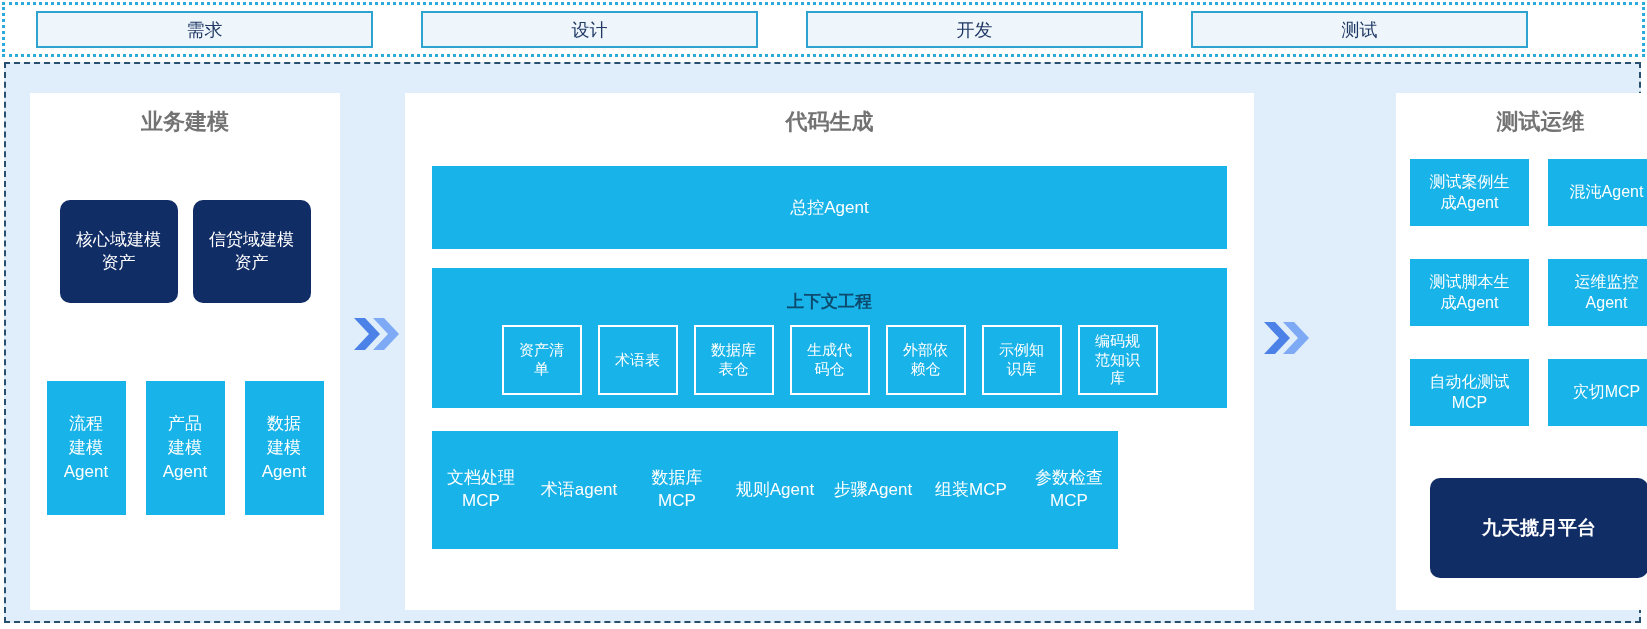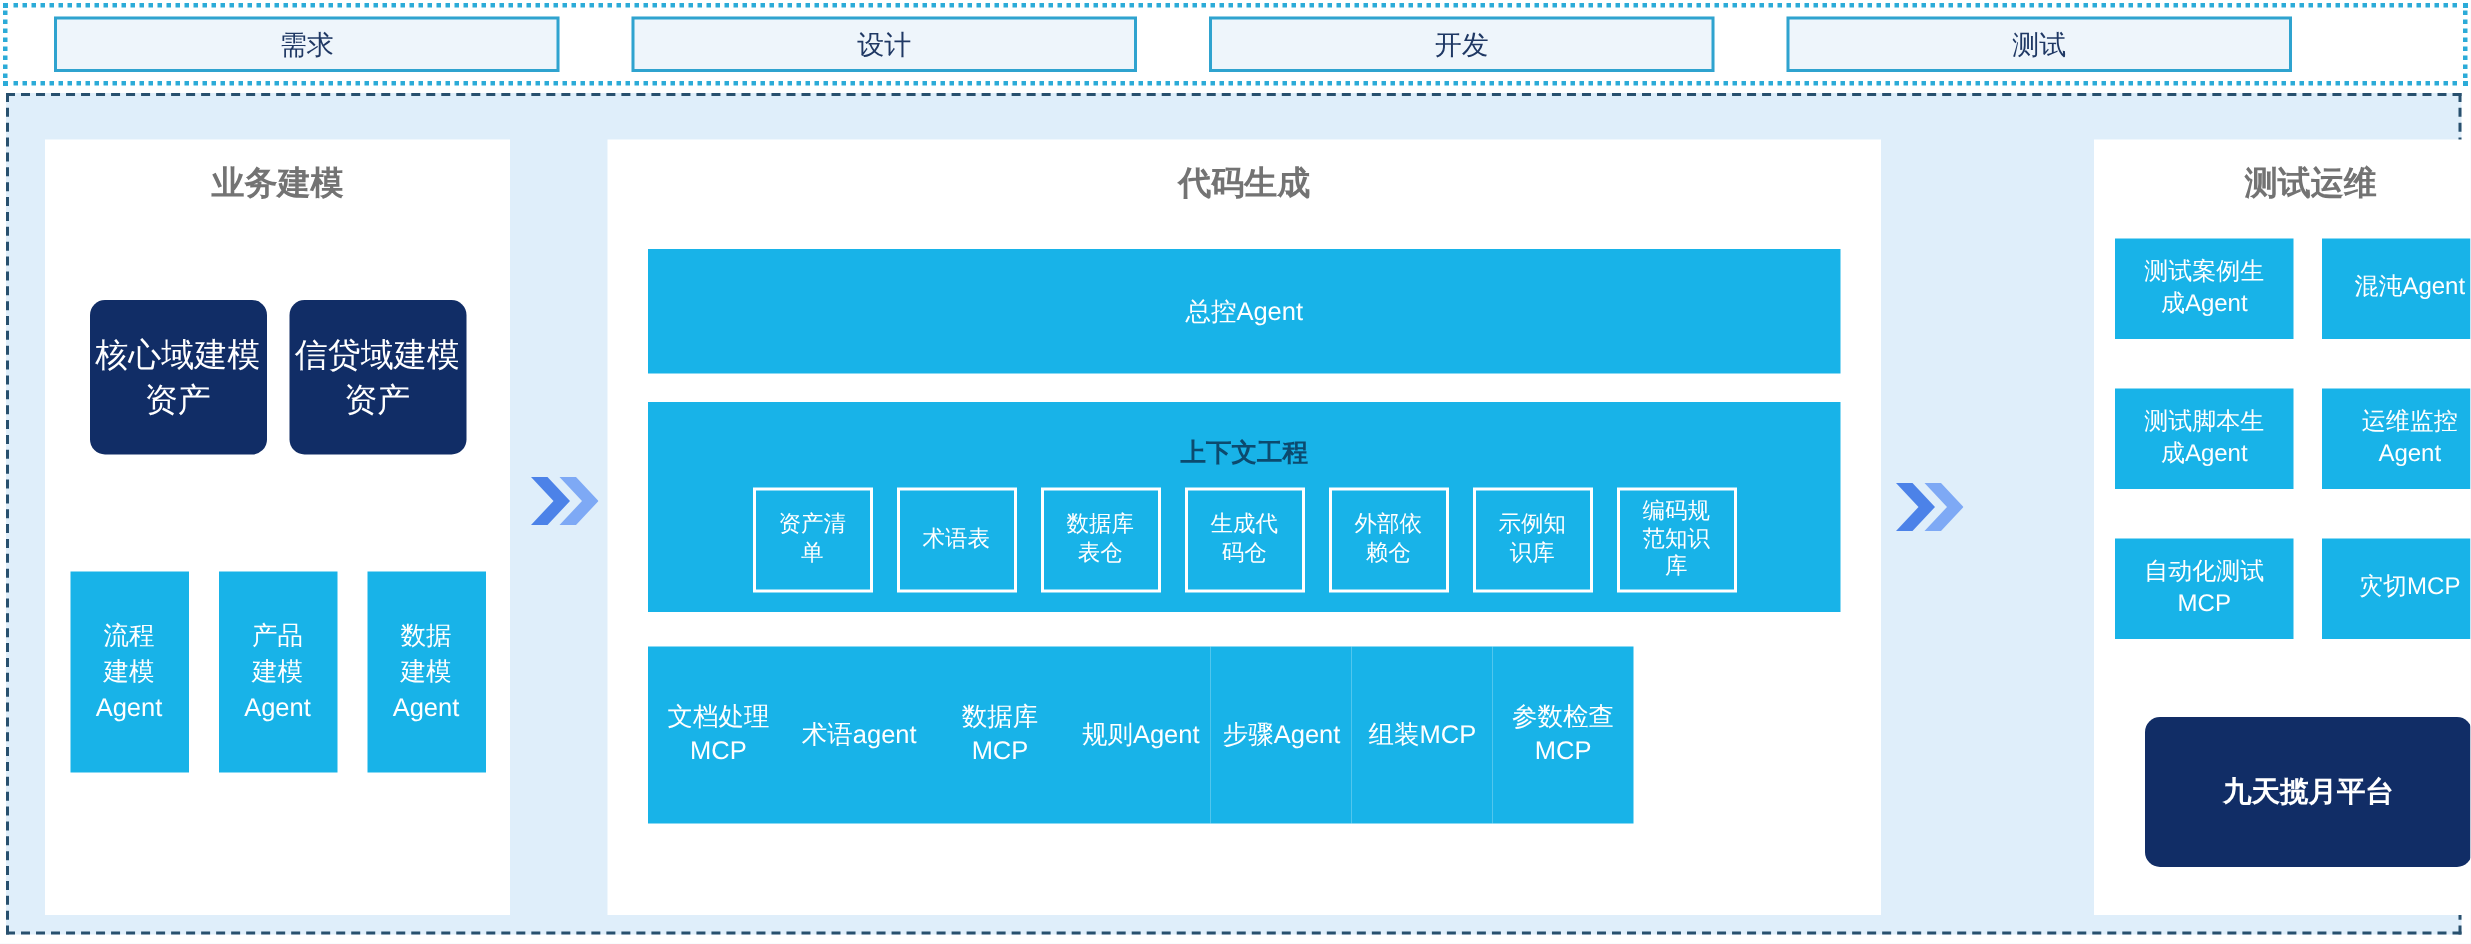--- a/index.html
+++ b/index.html
@@ -29,35 +29,35 @@
                  font-weight:bold; color:#737373; }
 
   .node { display:flex; align-items:center; justify-content:center; text-align:center;
           color:#ffffff; white-space:pre-line; }
   .cyan { background:#18b3e8; }
   .navy { background:#112d66; border-radius:10px; }
 
   
   .assets-row { position:absolute; left:0; right:0; top:107px; display:flex;
                 justify-content:center; gap:15px; }
-  .asset-box  { width:118px; height:103px; font-size:22px; line-height:1.35; }
+  .asset-box  { width:118px; height:103px; font-size:17px; line-height:1.35; }
   .agents-row { position:absolute; left:0; right:0; top:288px; display:flex;
                 justify-content:center; gap:20px; }
   .agent-box  { width:79px; height:134px; font-size:17px; line-height:1.4; }
 
   
   .master-bar { position:absolute; left:27px; top:73px; width:795px; height:83px; font-size:17px; }
   .context-box { position:absolute; left:27px; top:175px; width:795px; height:140px; background:#18b3e8; }
   .context-title { margin:0; padding-top:22px; text-align:center; color:#0c4a6e; font-size:17px; }
   .context-items { position:absolute; left:0; right:0; top:57px; display:flex;
                    justify-content:center; gap:16px; }
   .context-item { width:80px; height:70px; box-sizing:border-box; border:2px solid #ffffff;
                   background:#18b3e8; font-size:15px; line-height:1.25; }
-  .tools-row { position:absolute; left:27px; top:338px; width:657px; display:flex;
-               justify-content:space-between; }
+  .tools-row { position:absolute; left:27px; top:338px; width:785px; display:flex;
+               justify-content:flex-start; }
   .tool-box { width:98px; height:118px; font-size:17px; line-height:1.35; }
 
   
   .testops-grid { position:absolute; left:14px; top:66px; display:grid;
                   grid-template-columns:119px 117px; column-gap:19px; row-gap:33px; }
   .testops-box { height:67px; font-size:16px; line-height:1.3; }
   .platform-box { position:absolute; left:34px; top:385px; width:218px; height:100px;
                   font-size:19px; font-weight:bold; }
 
   

